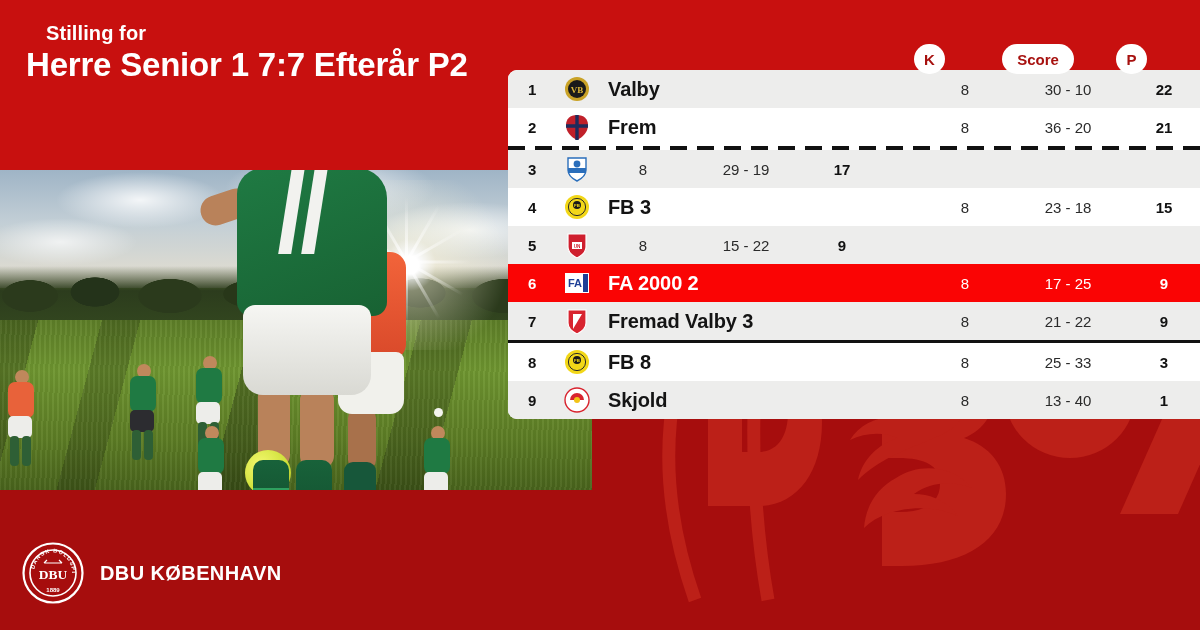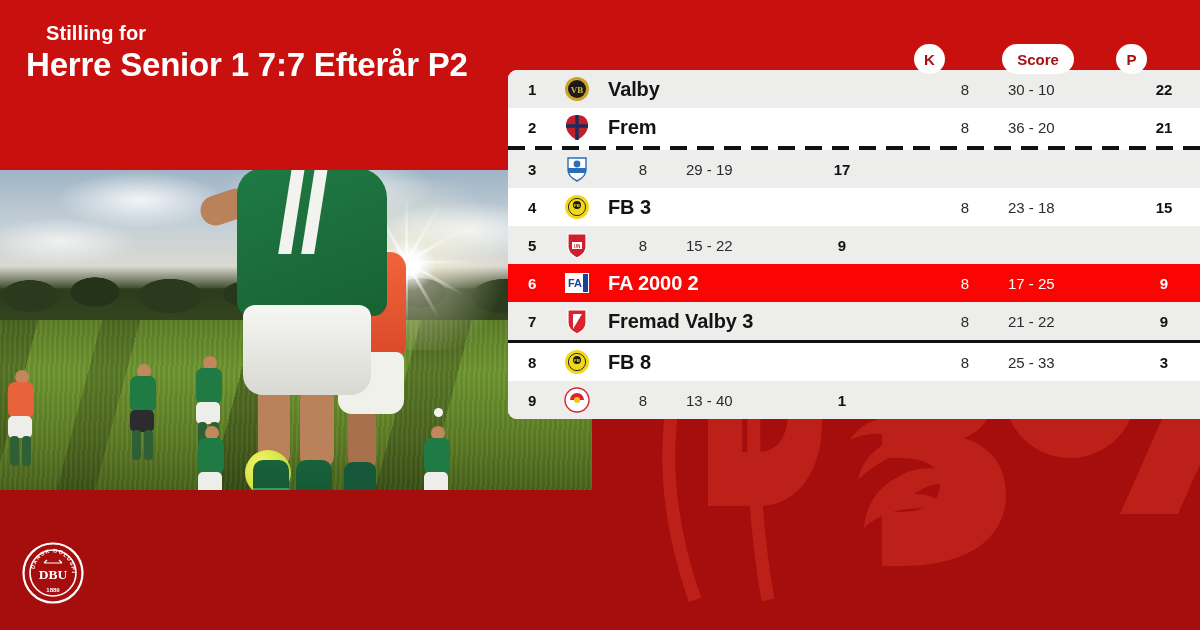--- a/index.html
+++ b/index.html
@@ -175,21 +175,21 @@
   .c-logo { width: 46px; display:flex; align-items:center; justify-content:center; }
   .c-team {
     flex: 1;
     font-size: 20px;
     font-weight: bold;
     color: #141414;
     padding-left: 8px;
     letter-spacing: -.1px;
   }
   .c-k { width: 86px; text-align:center; font-size: 15px; color:#2b2b2b; }
-  .c-score { width: 120px; font-size: 15px; color:#2b2b2b; }
+  .c-score { width: 120px; text-align:center; font-size: 15px; color:#2b2b2b; }
   .c-p { width: 72px; text-align:center; font-size: 15px; font-weight: bold; color:#111; }
   .row.hl .c-rank, .row.hl .c-team, .row.hl .c-k,
   .row.hl .c-score, .row.hl .c-p { color: #ffffff; }
 
   .div-solid { height: 3px; background: #111; }
   .div-dashed {
     height: 4px;
     background: repeating-linear-gradient(90deg,#111 0 17px, rgba(0,0,0,0) 17px 27px);
   }
 
@@ -449,33 +449,35 @@
     </div>
     <div class="row alt">
       <div class="c-rank">9</div>
       <div class="c-logo">
         <svg viewBox="0 0 26 26" class="logo-badge">
           <circle cx="13" cy="13" r="12" fill="#ffffff" stroke="#d8242f" stroke-width="1.4"></circle>
                <path d="M13 13 m-7 0 a7 7 0 0 1 14 0 z" fill="#d8242f"></path>
                <circle cx="13" cy="13" r="3" fill="#f2c318"></circle>
         </svg>
       </div>
+      <div class="c-team">Skjold</div>
       <div class="c-k">8</div>
       <div class="c-score">13 - 40</div>
       <div class="c-p">1</div>
     </div>
   </div>
 
 <div class="footer">
   <div class="footer-logo">
     <svg viewBox="0 0 62 62" width="62" height="62">
       <circle cx="31" cy="31" r="29.5" fill="none" stroke="#fff" stroke-width="2.2"></circle>
       <circle cx="31" cy="31" r="23" fill="none" stroke="#fff" stroke-width="1.6"></circle>
       <path id="arcTop" d="M31 10.5 m-19 20.5 a19 20.5 0 0 1 38 0" fill="none"></path>
       <text font-size="5.4" font-weight="bold" fill="#fff" font-family="'Liberation Sans',sans-serif" letter-spacing="1.1">
         <textPath href="#arcTop" startOffset="6%">DANSK BOLDSPIL UNION</textPath>
       </text>
       <text x="31" y="36.5" font-size="13.5" font-weight="bold" fill="#fff" text-anchor="middle" font-family="'Liberation Serif',serif">DBU</text>
       <text x="31" y="50" font-size="6" font-weight="bold" fill="#fff" text-anchor="middle" font-family="'Liberation Sans',sans-serif">1889</text>
       <path d="M22 21 h18 M22 21 l3 -3 M40 21 l-3 -3" stroke="#fff" stroke-width="1.2" fill="none"></path>
     </svg>
   </div>
+  <div class="footer-text">DBU KØBENHAVN</div>
 </div>
 
 </body></html>

